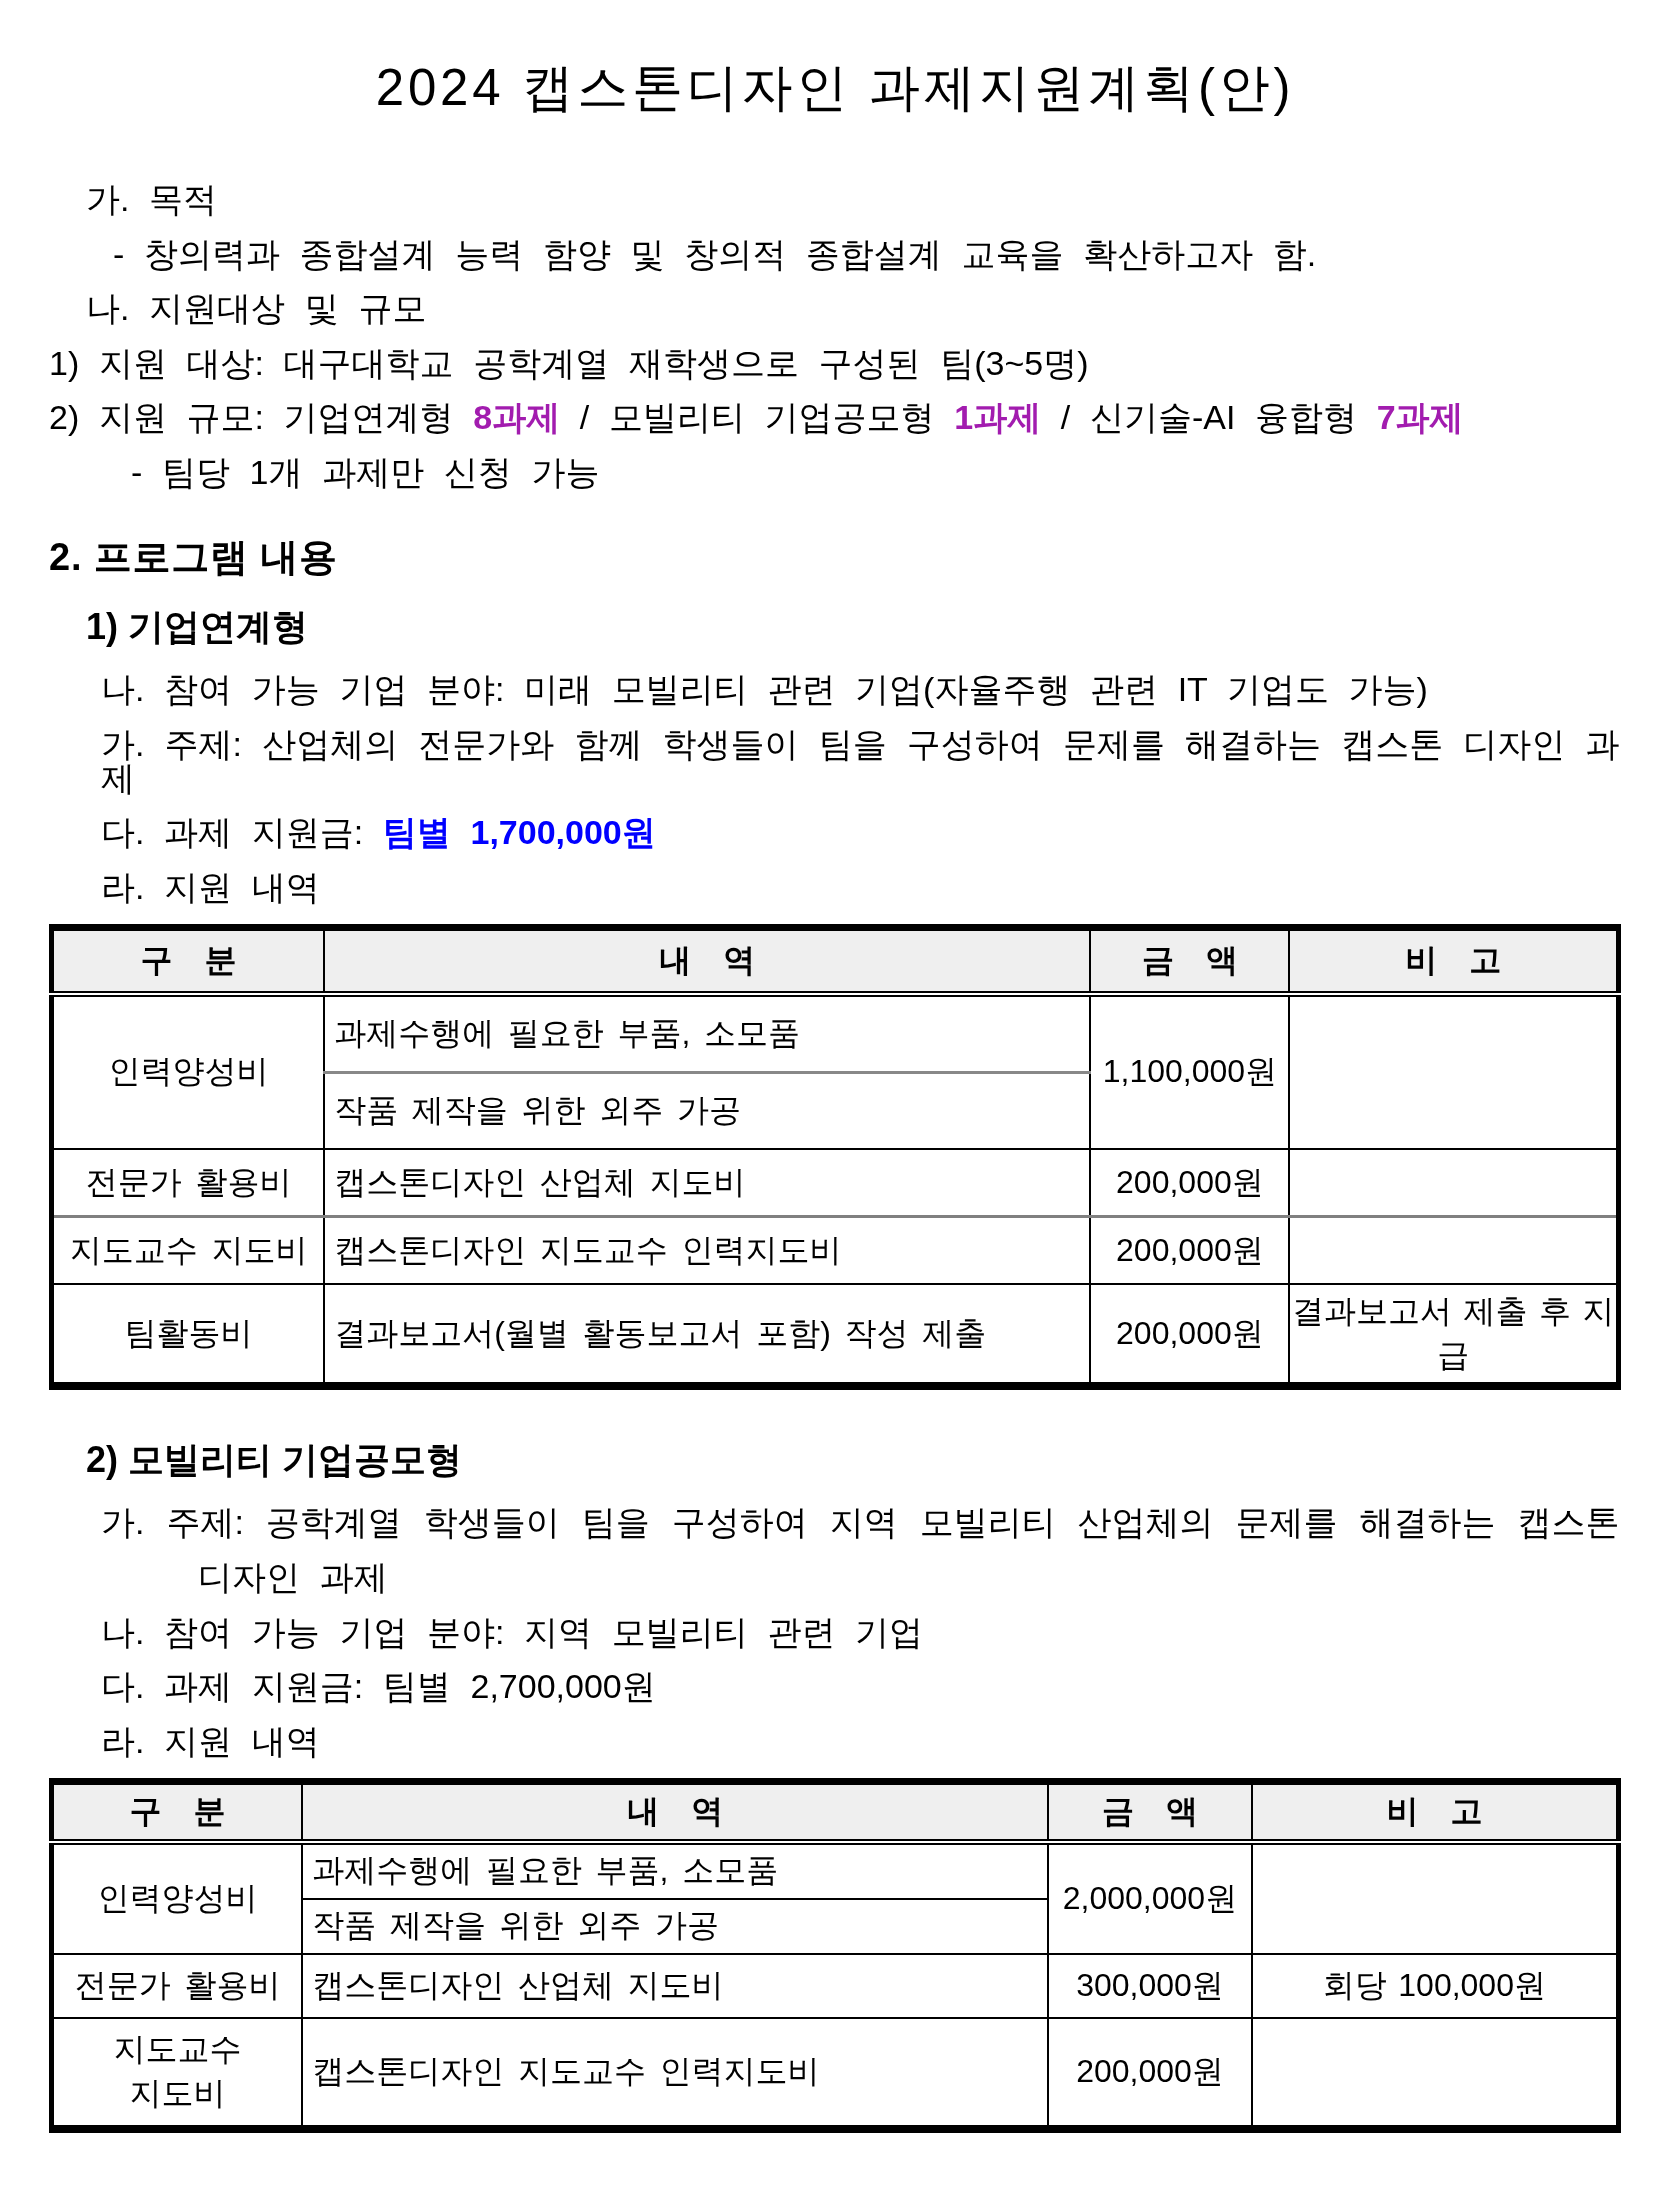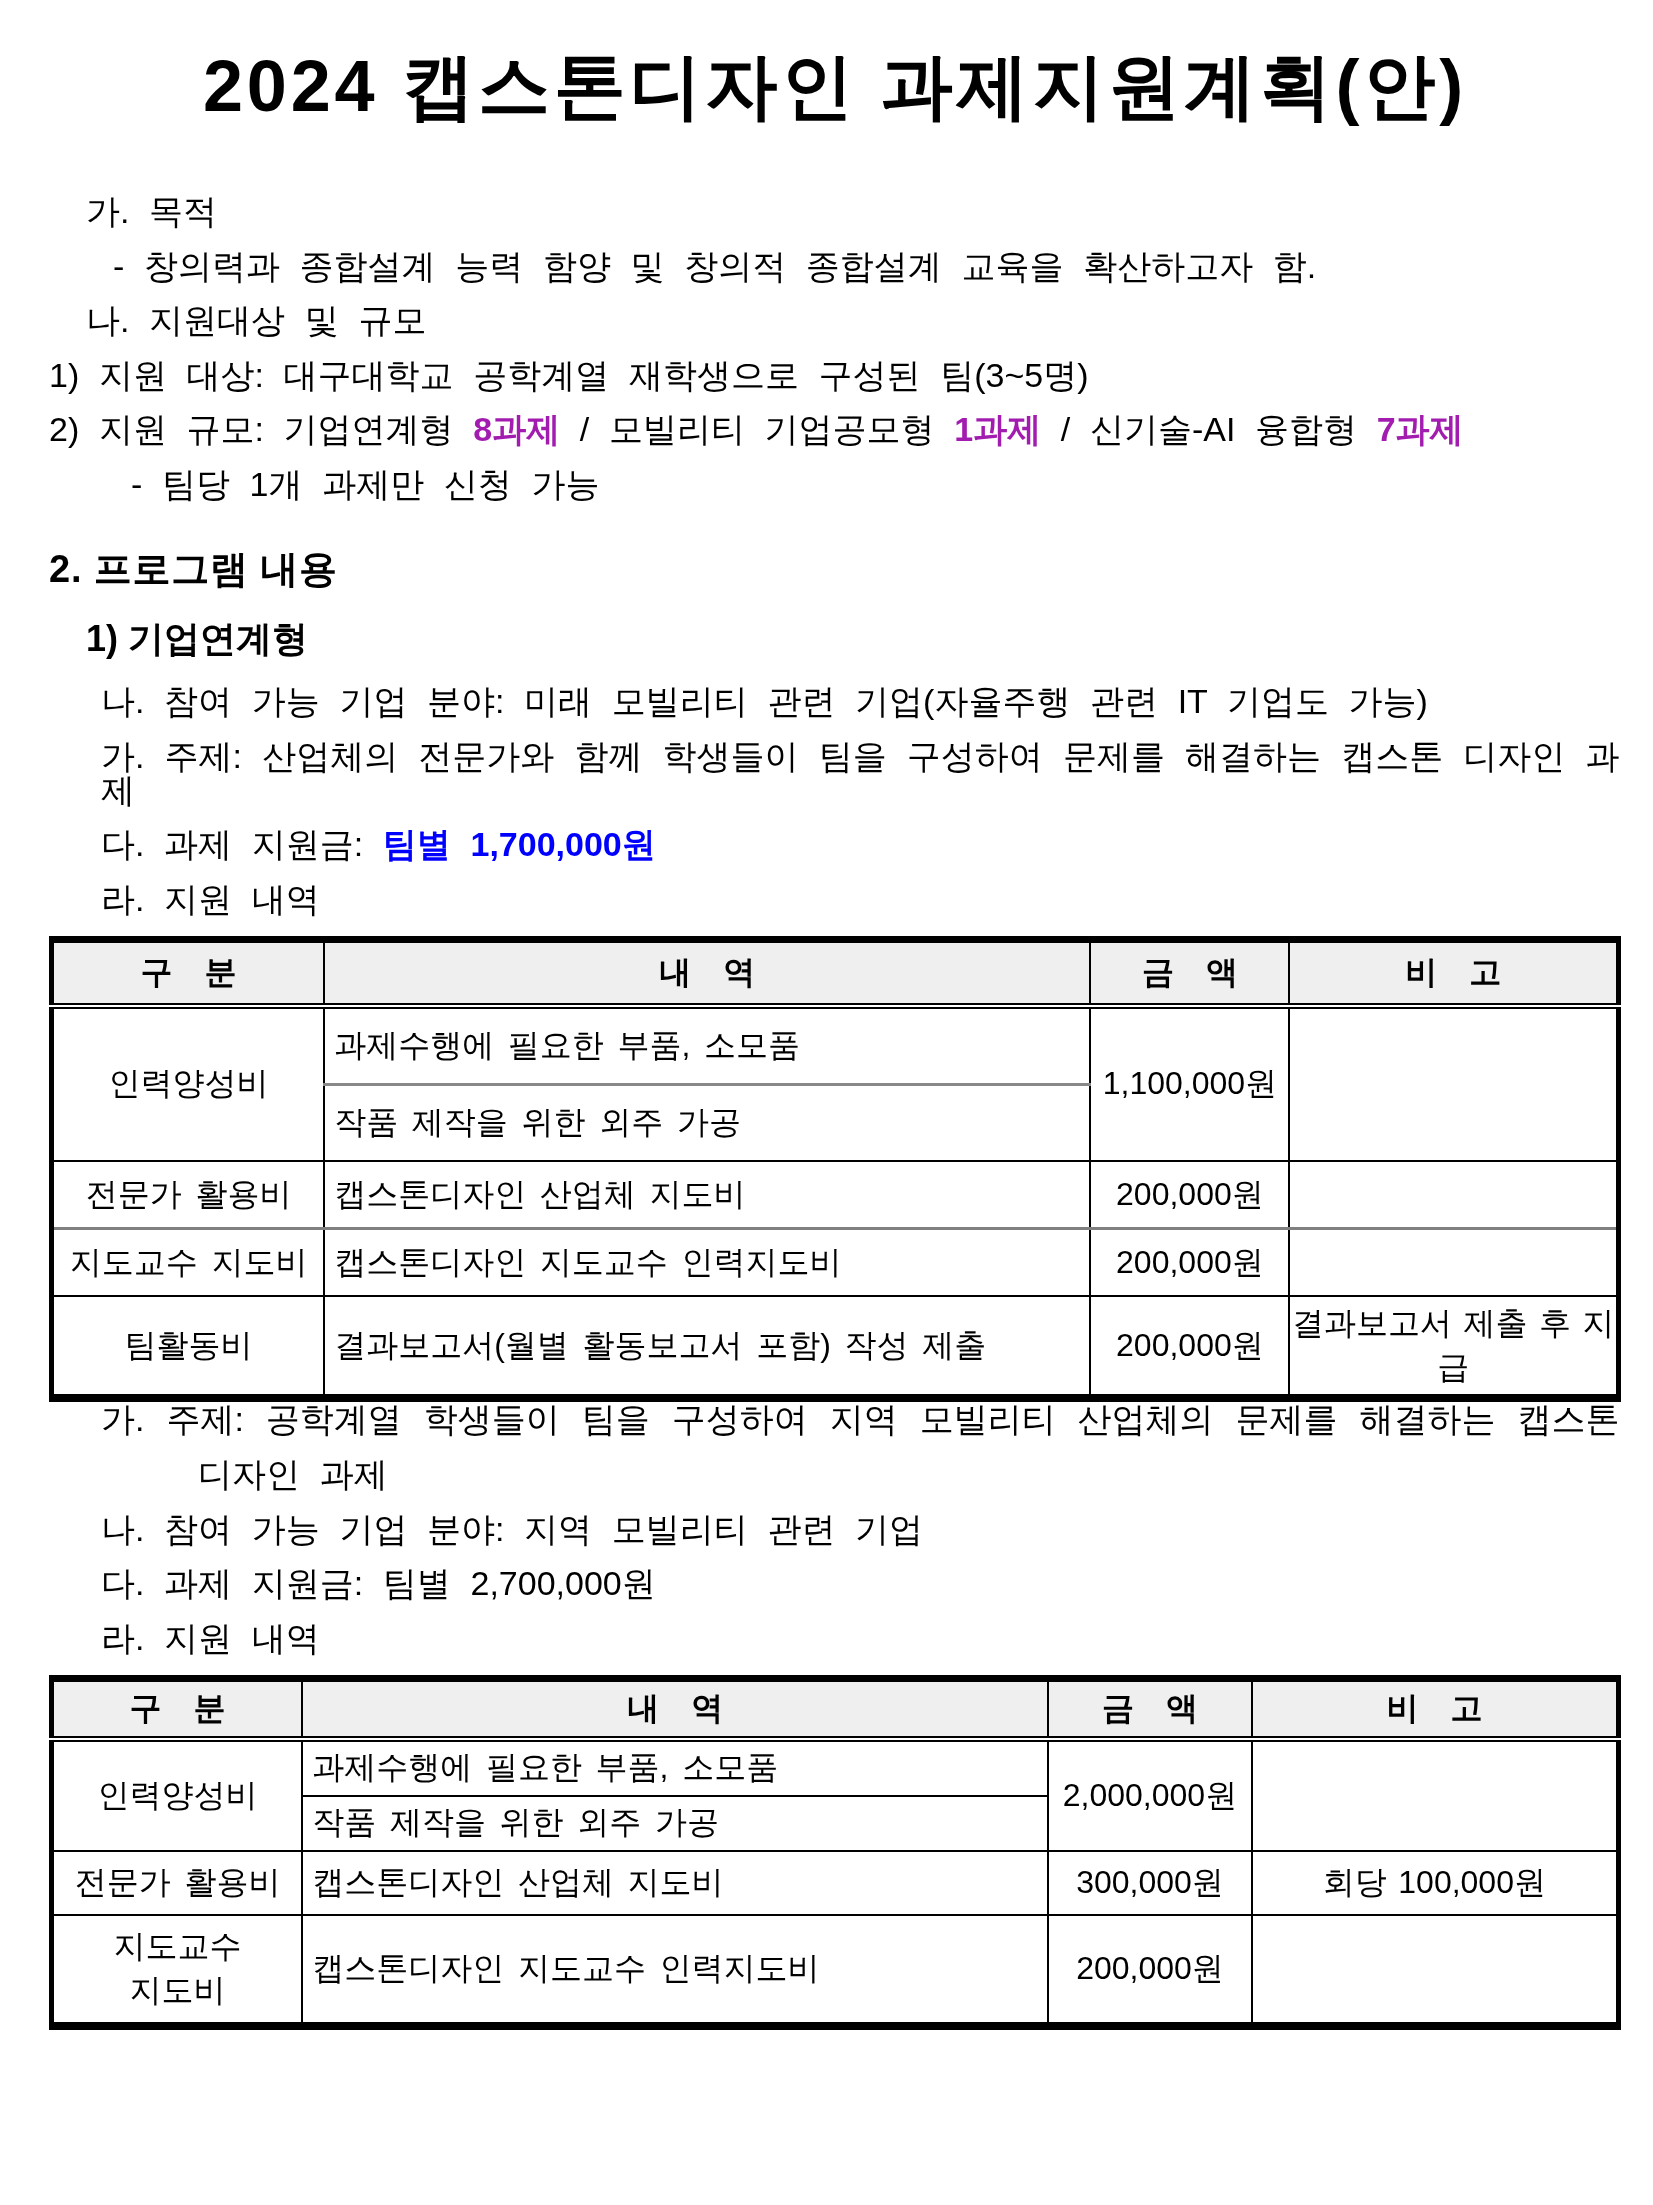--- a/index.html
+++ b/index.html
@@ -3,22 +3,22 @@
 <meta charset="utf-8">
 <style>
   html,body { margin:0; padding:0; background:#ffffff; }
   .page {
     position:relative; width:1653px; height:2205px; overflow:hidden;
     background:#ffffff; color:#000;
     font-family:"Liberation Sans","DejaVu Sans",sans-serif;
     box-sizing:border-box; padding:32px 32px 0 49px;
   }
   .title {
-    font-size:72px; font-weight:700; text-align:center;
-    letter-spacing:3.8px; margin:7px 0 59px 0; white-space:nowrap;
+    font-size:51px; font-weight:400; text-align:center;
+    letter-spacing:3.8px; margin:22px 0 59px 0; white-space:nowrap;
   }
   .sec-h { font-size:38px; font-weight:700; margin:0 0 20px 0; letter-spacing:0.8px; }
   .sub-h { font-size:36px; font-weight:700; margin:3px 0 20px 37px; }
   .line  { font-size:34px; line-height:1.0; margin-bottom:20.6px; word-spacing:0.30em; }
   .ind1  { margin-left:37px; }   
   .ind2a { margin-left:64px; }   
   .ind1b { }   
   .ind3  { margin-left:82px; }  
   .ind2  { margin-left:52px; }   
   .ind2c { margin-left:149px; }  
@@ -116,20 +116,21 @@
       </tr>
       <tr class="row-team">
         <td>팀활동비</td>
         <td class="item">결과보고서(월별 활동보고서 포함) 작성 제출</td>
         <td>200,000원</td>
         <td class="note">결과보고서 제출 후 지급</td>
       </tr>
     </tbody>
   </table>
 
+  <div class="sub-h gap-sub2">2) 모빌리티 기업공모형</div>
   <div class="line ind2 just">가. 주제: 공학계열 학생들이 팀을 구성하여 지역 모빌리티 산업체의 문제를 해결하는 캡스톤</div>
   <div class="line ind2c">디자인 과제</div>
   <div class="line ind2">나. 참여 가능 기업 분야: 지역 모빌리티 관련 기업</div>
   <div class="line ind2">다. 과제 지원금: 팀별 2,700,000원</div>
   <div class="line ind2">라. 지원 내역</div>
 
   <table class="t t2">
     <colgroup>
         <col style="width:16%">
         <col style="width:47.6%">

